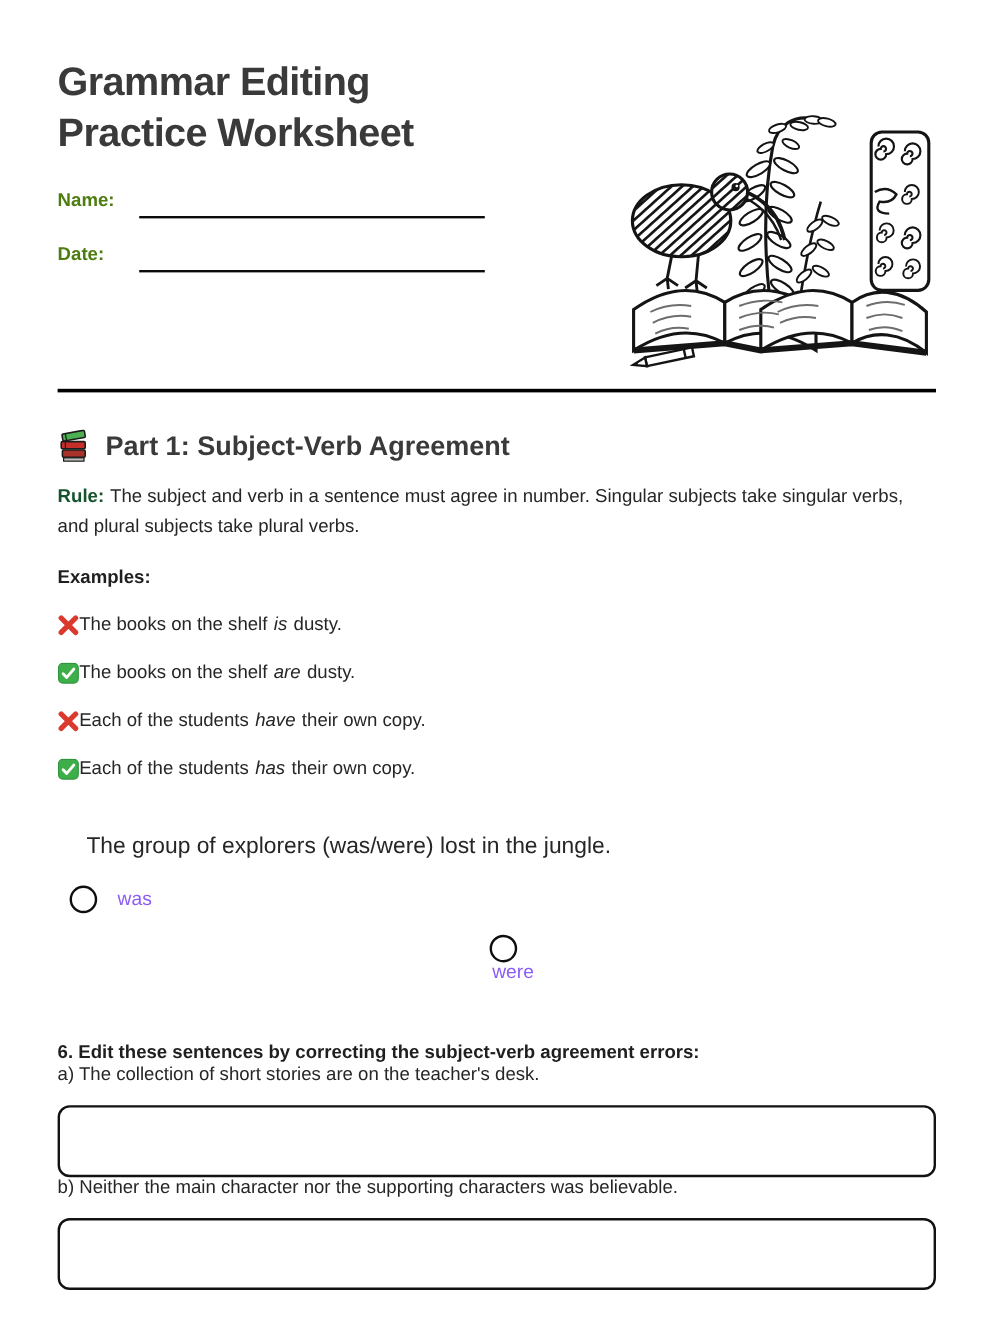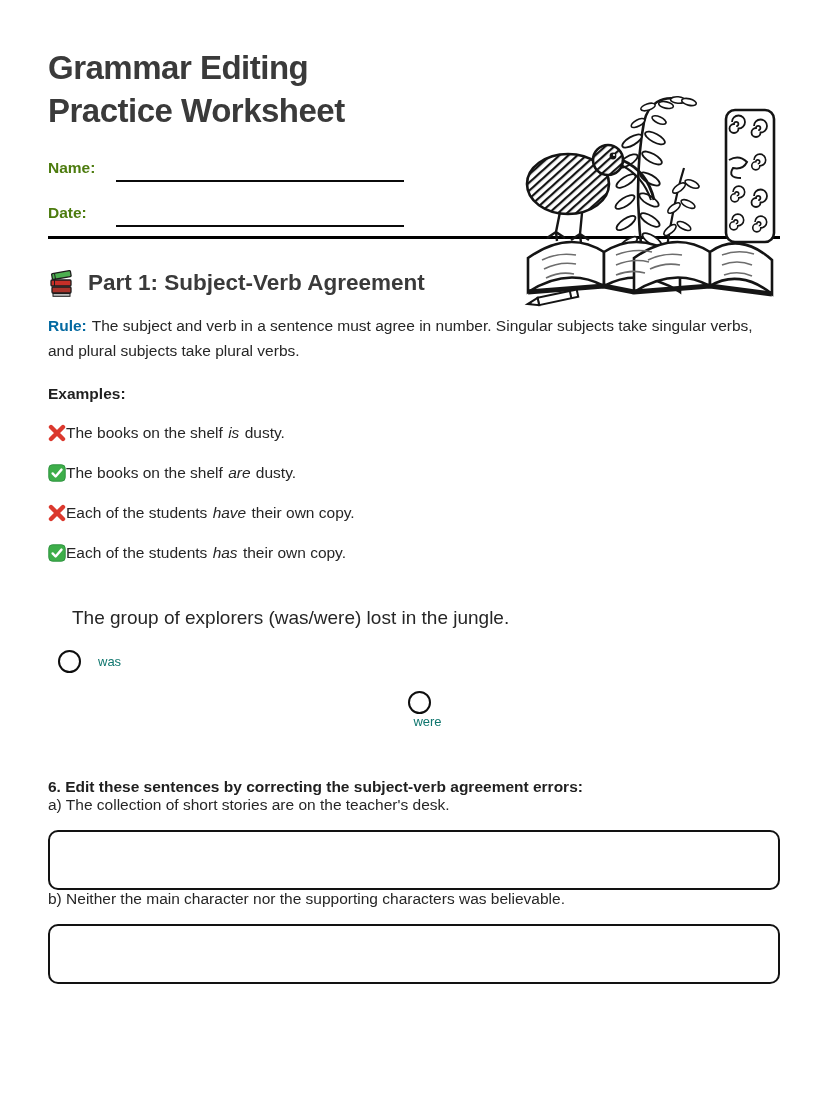--- a/index.html
+++ b/index.html
@@ -4,21 +4,21 @@
 <style>
   * { box-sizing: border-box; margin: 0; padding: 0; }
   html, body { background: #ffffff; }
   body {
     width: 828px; height: 1118px; overflow: hidden;
     font-family: "Liberation Sans", sans-serif;
     color: #262626; position: relative;
   }
 
   
-  .header { position: relative; height: 236px; }
+  .header { position: relative; height: 324px; }
   .page-title {
     position: absolute; left: 48px; top: 46px; width: 470px;
     font-size: 33px; line-height: 43px; font-weight: 700; color: #3a3a3a;
     letter-spacing: -0.5px;
   }
   .field-label {
     position: absolute; left: 48px; font-size: 15.5px; font-weight: 700; color: #4d7c0f;
   }
   .name-label { top: 159px; }
   .date-label { top: 204px; }
@@ -28,25 +28,25 @@
   }
   .name-line { top: 160px; }
   .date-line { top: 205px; }
   .illustration { position: absolute; left: 516px; top: 80px; }
 
   .divider { margin: 0 48px; border-top: 3px solid #000; }
 
   
   .main { padding: 0 48px; }
   .section-heading {
-    margin-top: 31px; display: flex; gap: 11px;
+    margin-top: 31px; display: flex; align-items: center; gap: 11px;
     font-size: 22.5px; font-weight: 700; color: #3a3a3a;
   }
   .para { margin-top: 16px; font-size: 15.5px; line-height: 25px; }
-  .bold-inline { font-weight: 700; color: #0369a1; margin-right: 5px; }
+  .bold-inline { font-weight: 700; color: #14532d; margin-right: 5px; }
   .label-bold { margin-top: 22px; font-size: 15.5px; font-weight: 700; color: #1f1f1f; }
 
   .example-row {
     margin-top: 19px; display: flex; align-items: center; 
     font-size: 15.5px; line-height: 21px;
   }
   .example-row .ex-icon { flex: 0 0 auto; display: flex; }
   .ex-it { font-style: italic; margin: 0 1px; }
   .ex-seg { white-space: pre; }
 
@@ -55,21 +55,21 @@
   .q1-sentence { margin-top: 44px; margin-left: 24px; font-size: 19px; }
 
   .radio-row { display: flex; align-items: center; margin-left: 10px; }
   .radio-row.first { margin-top: 21px; }
   .radio-row.second { margin-top: 18px; flex-direction: column; }
   .radio-input {
     appearance: none; -webkit-appearance: none;
     width: 23px; height: 23px; border: 2.5px solid #0e0e0e; border-radius: 50%;
     background: #fff; cursor: pointer; flex: 0 0 auto;
   }
-  .radio-label { margin-left: 17px; font-size: 13px; color: #0f766e; }
+  .radio-label { margin-left: 17px; font-size: 16px; color: #8b5cf6; }
 
   .q2-prompt { margin-top: 49px; }
   .q2-item-label { font-size: 15.5px; color: #262626; }
   .answer-box {
     display: block; margin-top: 16px; width: 732px; height: 60px;
     border: 2.5px solid #121212; border-radius: 10px; background: #fff;
     resize: none; outline: none; font-family: "Liberation Sans", sans-serif;
     font-size: 15px; padding: 8px 12px; color: #262626;
   }
 

